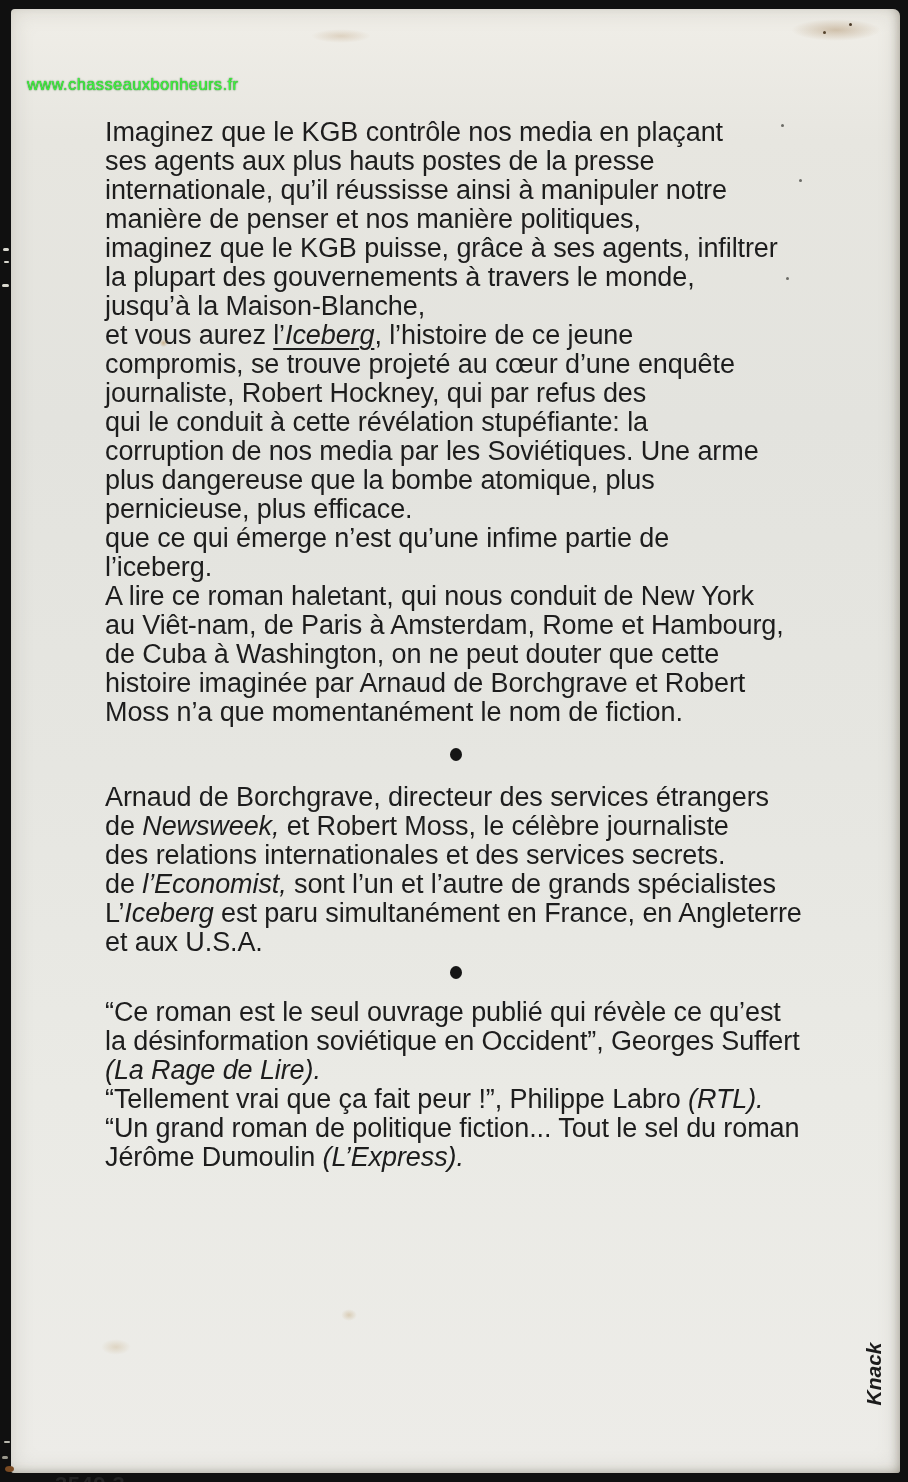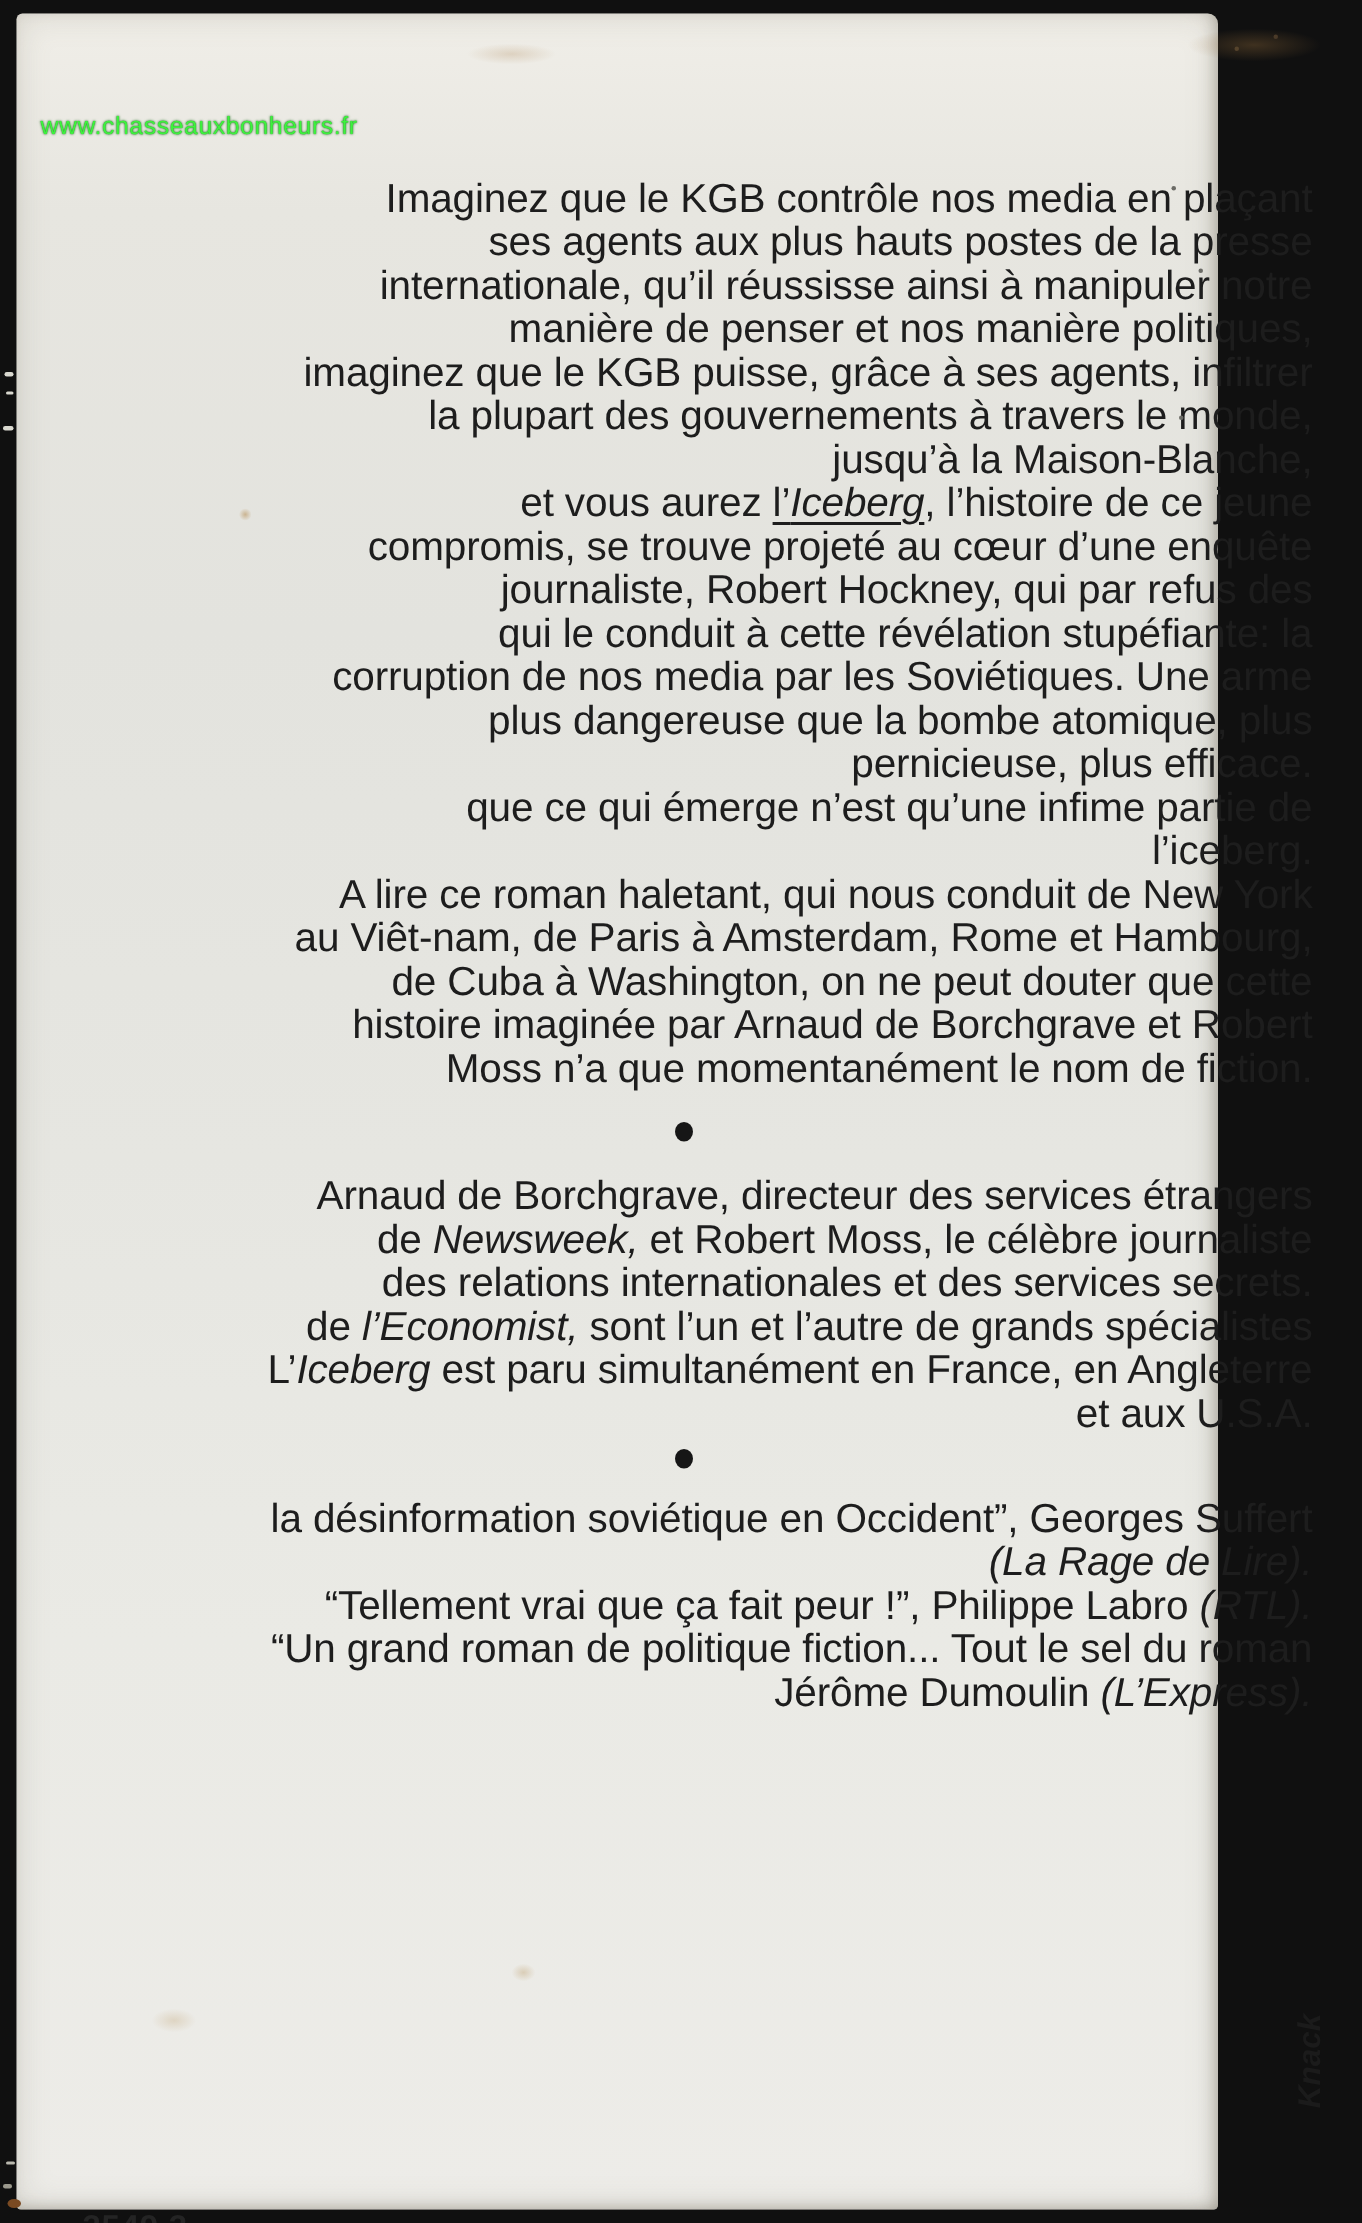--- a/index.html
+++ b/index.html
@@ -1,24 +1,24 @@
 <!DOCTYPE html>
 <html><head>
 <meta charset="utf-8">
 <style>
   html,body{margin:0;padding:0;background:#0c0c0c;}
   .photo{position:relative;width:908px;height:1482px;background:#101010;overflow:hidden;
          font-family:"Liberation Sans","DejaVu Sans",sans-serif;}
   
-  .cover{position:absolute;left:11px;top:9px;width:801px;height:1464px;border-radius:4px 7px 3px 3px;
+  .cover{position:absolute;left:11px;top:9px;width:889px;height:1464px;border-radius:4px 7px 3px 3px;
          background:linear-gradient(180deg,#f0eee8 0%,#e7e6e0 9%,#e3e3de 28%,#e6e6e1 52%,#eaeae5 74%,#edece8 100%);
          box-shadow:inset 0 0 22px rgba(120,115,95,.22), inset -7px 0 10px -5px rgba(130,125,110,.45), inset 0 -6px 9px -5px rgba(130,125,110,.4);}
   .watermark{position:absolute;left:16px;top:66px;font-size:16.5px;letter-spacing:.4px;color:#3df23d;
              text-shadow:0 0 2px rgba(20,120,20,.65),0 0 1px rgba(10,80,10,.9);}
-  .cover-text{position:absolute;left:94px;top:109px;width:770px;text-align:right;}
+  .cover-text{position:absolute;left:94px;top:109px;width:770px;}
   .tline{height:29px;line-height:29px;font-size:27px;color:#1d1d1d;white-space:nowrap;letter-spacing:-.1px;}
   .tline .it{font-style:italic;}
   .tline .un{text-decoration:underline;text-decoration-thickness:2px;text-underline-offset:4px;}
   .bullet-row{height:29px;display:flex;align-items:center;}
   .bullet-row.b0{margin:13px 0 14px;}
   .bullet-row.b1{margin:1px 0 11px;}
   .dot{width:12px;height:13px;border-radius:50%;background:#161616;margin-left:345px;}
   .code{position:absolute;left:44px;top:1463px;font-size:22px;font-weight:bold;color:#242424;letter-spacing:.5px;}
   .publisher{position:absolute;left:828px;top:1354px;width:70px;height:22px;line-height:22px;text-align:center;
              transform:rotate(-90deg);font-size:21px;font-weight:bold;font-style:italic;color:#1b1b1b;}
@@ -73,20 +73,21 @@
         </div>
         <div class="tline"><span>Arnaud de Borchgrave, directeur des services étrangers</span></div>
         <div class="tline"><span>de </span><span class="it">Newsweek,</span><span> et Robert Moss, le célèbre journaliste</span></div>
         <div class="tline"><span>des relations internationales et des services secrets.</span></div>
         <div class="tline"><span>de </span><span class="it">l’Economist,</span><span> sont l’un et l’autre de grands spécialistes</span></div>
         <div class="tline"><span>L’</span><span class="it">Iceberg</span><span> est paru simultanément en France, en Angleterre</span></div>
         <div class="tline"><span>et aux U.S.A.</span></div>
         <div class="bullet-row b1">
           <span class="dot"></span>
         </div>
+        <div class="tline"><span>“Ce roman est le seul ouvrage publié qui révèle ce qu’est</span></div>
         <div class="tline"><span>la désinformation soviétique en Occident”, Georges Suffert</span></div>
         <div class="tline"><span class="it">(La Rage de Lire).</span></div>
         <div class="tline"><span>“Tellement vrai que ça fait peur !”, Philippe Labro </span><span class="it">(RTL).</span></div>
         <div class="tline"><span>“Un grand roman de politique fiction... Tout le sel du roman</span></div>
         <div class="tline"><span>Jérôme Dumoulin </span><span class="it">(L’Express).</span></div>
       </div>
     <div class="code">3549.3</div>
     <div class="publisher">Knack</div>
     <div class="stain s1"></div>
     <div class="stain s2"></div>

